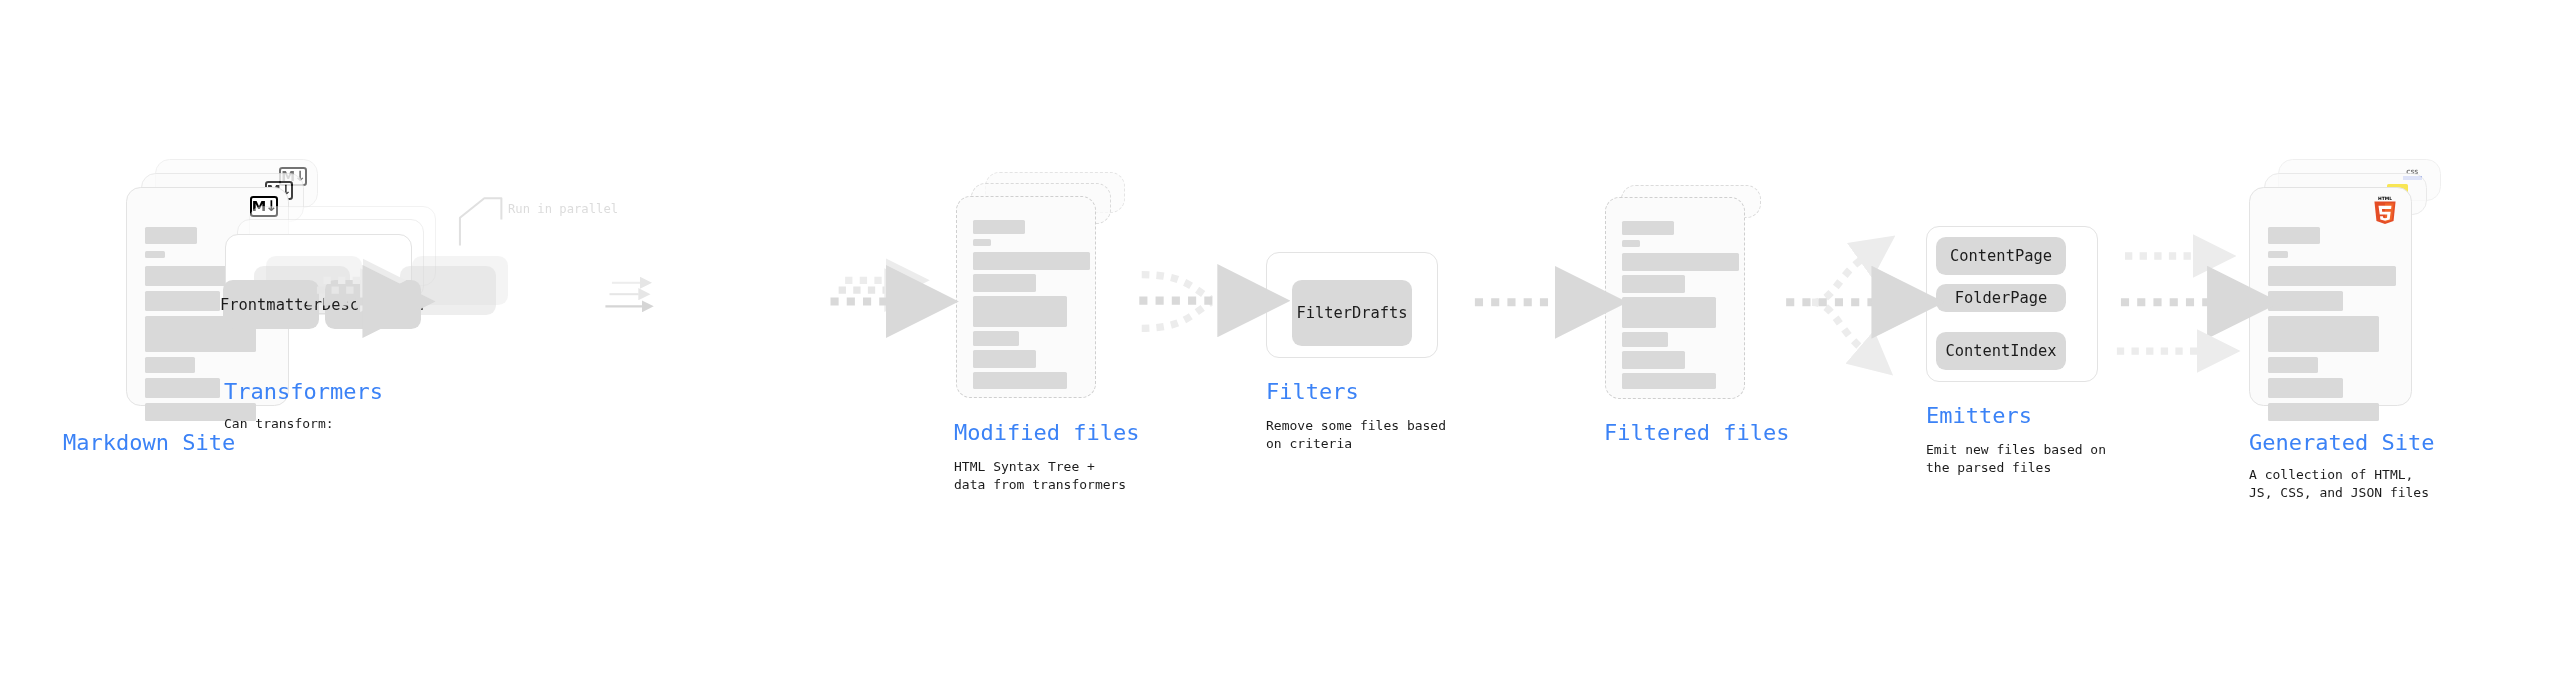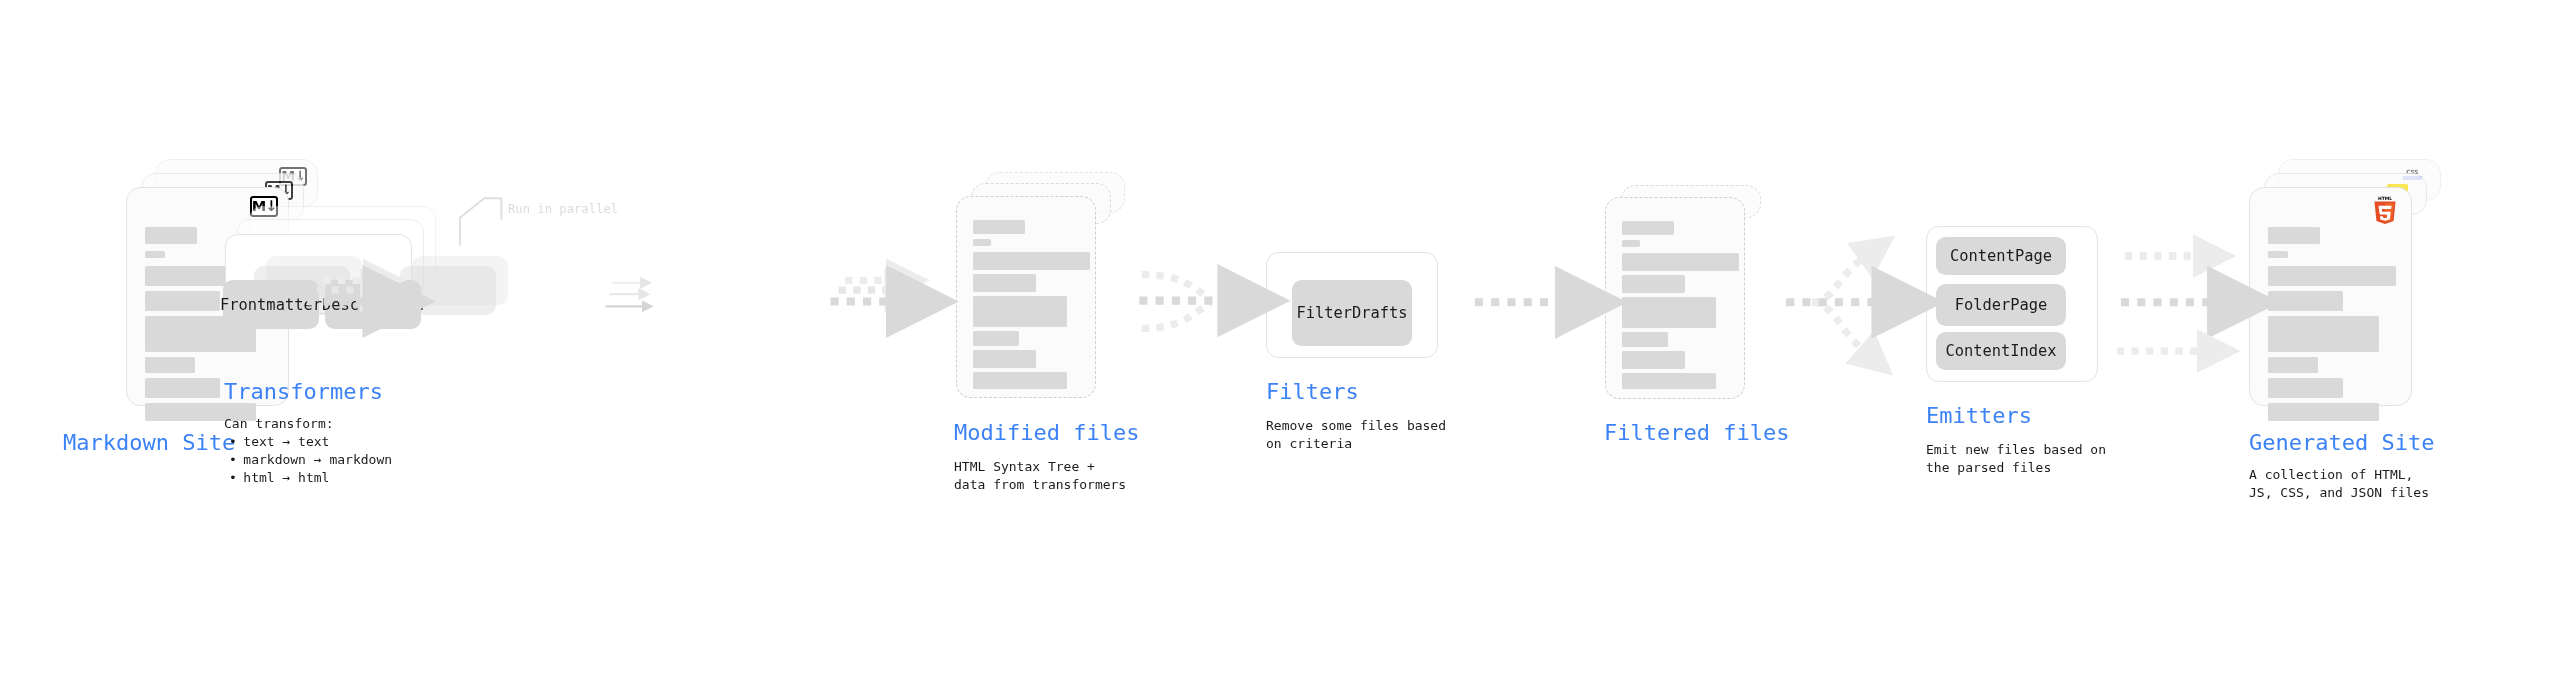--- a/index.html
+++ b/index.html
@@ -173,25 +173,20 @@
   <div class="chip g1" style="left:254px;top:266px;width:96px;height:49px;font-size:0px;"></div>
   <div class="chip g1" style="left:400px;top:266px;width:96px;height:49px;font-size:0px;"></div>
 
   <div class="chip" style="left:223px;top:280px;width:96px;height:49px;">Frontmatter</div>
   <div class="chip" style="left:325px;top:280px;width:96px;height:49px;">Description</div>
 
   <div class="runlabel" style="left:508px;top:202px;">Run in parallel</div>
 
   <div class="title" style="left:224px;top:379px;">Transformers</div>
   <div class="sub-lead" style="left:224px;top:415px;">Can transform:</div>
-  <ul class="bullets" style="left:229px;top:433px;">
-    <li>text → text</li>
-    <li>markdown → markdown</li>
-    <li>html → html</li>
-  </ul>
 
   <div class="filestack" style="left:956px;top:172px;">
     <div class="card dashed ghost2" style="left:29px;top:0px;width:140px;height:41px;"></div>
     <div class="card dashed ghost1" style="left:14.6px;top:11.4px;width:140px;height:41px;"></div>
     <div class="card dashed" style="left:0px;top:24.4px;width:140px;height:202px;">
       <div class="card-body">
         <div class="bar" style="left:16.3px;top:23px;width:52px;height:14px;"></div>
         <div class="bar" style="left:16.3px;top:42px;width:18px;height:6.5px;"></div>
         <div class="bar" style="left:16.3px;top:55px;width:117px;height:18px;"></div>
         <div class="bar" style="left:16.3px;top:77px;width:63px;height:18px;"></div>
@@ -227,21 +222,21 @@
         <div class="bar" style="left:16.3px;top:153px;width:63px;height:18px;"></div>
         <div class="bar" style="left:16.3px;top:175px;width:94px;height:16.3px;"></div>
       </div>
     </div>
   </div>
 
   <div class="title" style="left:1604px;top:420px;">Filtered files</div>
 
   <div class="group" style="left:1926px;top:226px;width:172px;height:156px;"></div>
   <div class="chip" style="left:1936px;top:237px;width:130px;height:38px;">ContentPage</div>
-  <div class="chip" style="left:1936px;top:284px;width:130px;height:42px;">FolderPage</div>
+  <div class="chip" style="left:1936px;top:284px;width:130px;height:28px;">FolderPage</div>
   <div class="chip" style="left:1936px;top:332px;width:130px;height:38px;">ContentIndex</div>
 
   <div class="title" style="left:1926px;top:403px;">Emitters</div>
   <div class="subtitle" style="left:1926px;top:441px;"><span>Emit new files based on</span>
 <span>the parsed files</span></div>
 
   <div class="filestack" style="left:2249px;top:159px;">
 
     <div class="card ghost2" style="left:29px;top:0px;width:163px;height:42px;">
       <div class="badge-css" style="right:18px;top:9.8px;width:19.5px;">

